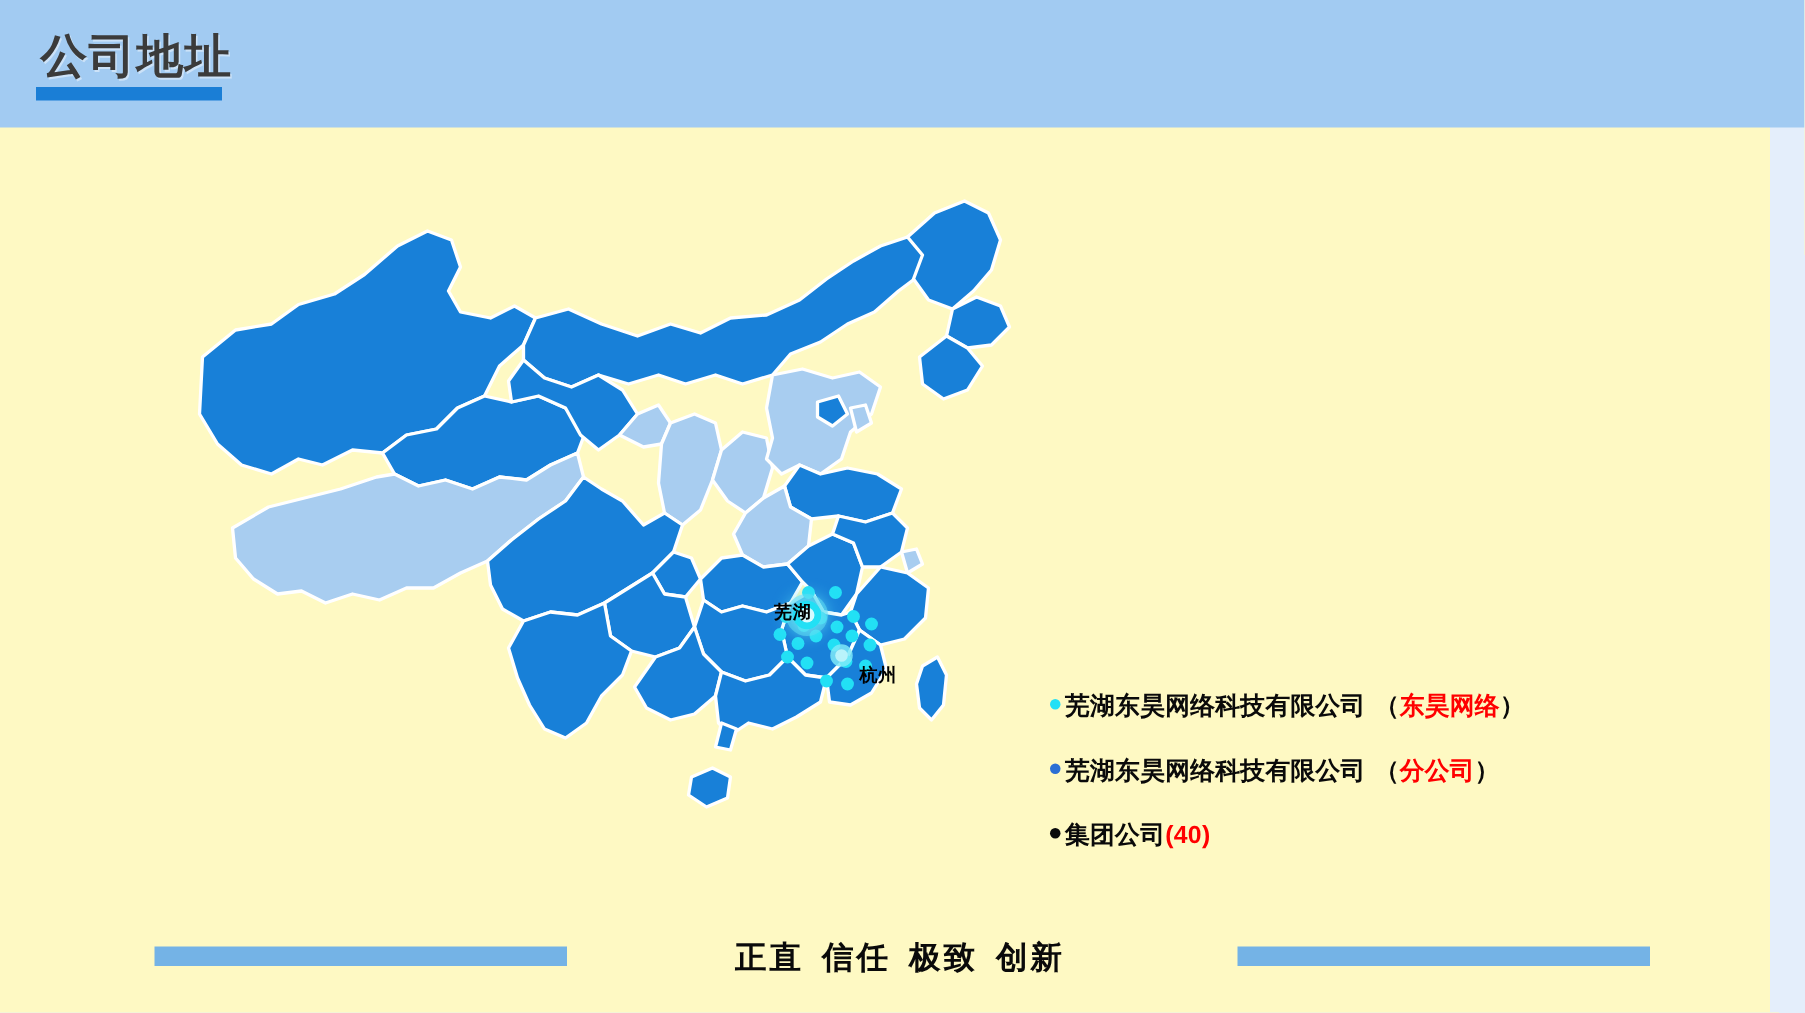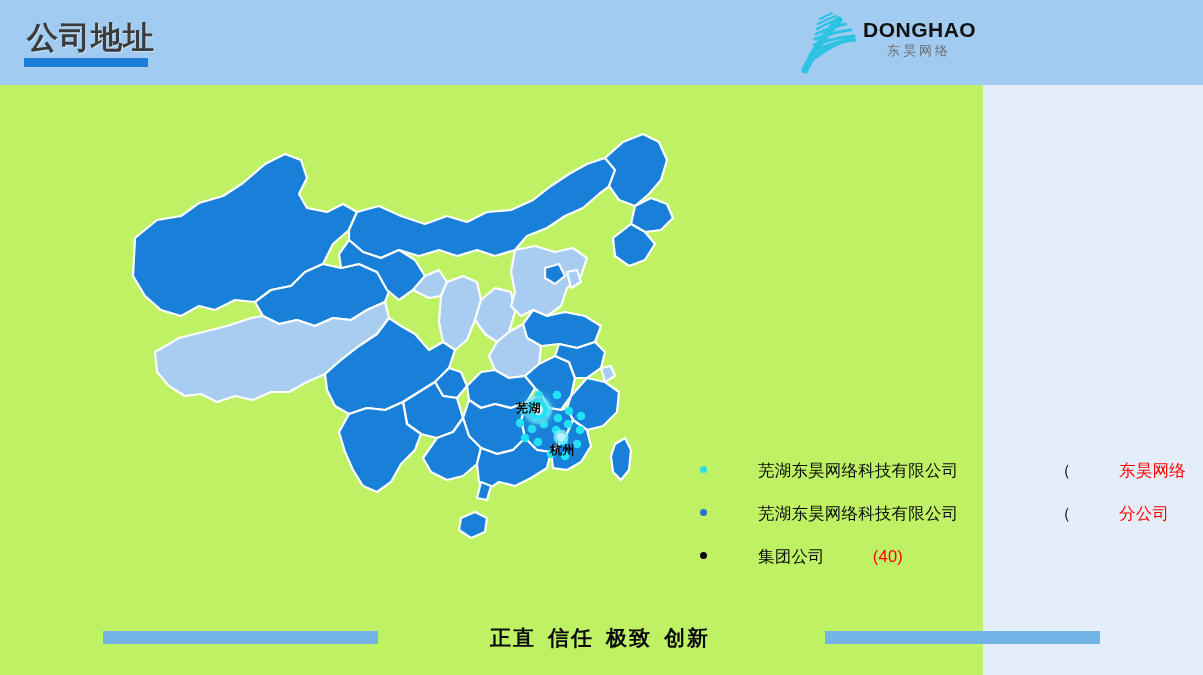--- a/index.html
+++ b/index.html
@@ -8,23 +8,23 @@
   }
   body {
     width: 1203px;
     height: 675px;
     overflow: hidden;
     background: #e4eefb;
     font-family: "Liberation Sans", "DejaVu Sans", sans-serif;
   }
   #slide {
     position: relative;
-    width: 983px;
+    width: 1180px;
     height: 675px;
-    background: #bef264;
+    background: #fef9c3;
   }
   
   #header-band {
     position: absolute;
     left: 0; top: 0;
     width: 1203px;
     height: 85px;
     background: #a2cbf2;
   }
   #page-title {
@@ -86,37 +86,36 @@
   #map-svg { display: block; }
   .map-label {
     position: absolute;
     font-size: 12px;
     font-weight: bold;
     color: #000000;
     letter-spacing: 0.5px;
     white-space: nowrap;
   }
   #label-wuhu  { left: 421px; top: 280px; }
-  #label-hangzhou { left: 455px; top: 322px; }
+  #label-hangzhou { left: 478px; top: 322px; }
   
   #legend {
     position: absolute;
     left: 700px; top: 460px;
     width: 420px;
   }
   .legend-row {
     display: flex;
     align-items: baseline;
     margin-bottom: 21px;
     font-size: 16.5px;
-    font-weight: normal;
+    font-weight: bold;
     color: #0a0a0a;
     white-space: nowrap;
     letter-spacing: 0.2px;
-    gap: 48px;
   }
   .legend-bullet {
     display: inline-block;
     width: 7px;
     height: 7px;
     border-radius: 50%;
     margin-right: 3px;
     position: relative;
     top: -3px;
     flex: none;
@@ -154,41 +153,20 @@
 </style>
 </head>
 <body>
 
 <div id="slide">
 
   <div id="header-band"></div>
   <div id="page-title">公司地址</div>
   <div id="title-underline"></div>
 
-  <div id="logo">
-    <div id="logo-mark">
-      <svg width="72" height="66" viewBox="0 0 72 66" xmlns="http://www.w3.org/2000/svg">
-        <g fill="none" stroke="#2fc3e3" stroke-linecap="round">
-          <path d="M10 62 C 18 44, 30 26, 44 12" stroke-width="7"></path>
-          <path d="M16 52 C 28 42, 42 34, 58 30" stroke-width="4.5"></path>
-          <path d="M18 44 C 30 38, 44 32, 60 32" stroke-width="3.6"></path>
-          <path d="M19 37 C 31 33, 45 29, 59 28" stroke-width="3.2"></path>
-          <path d="M20 31 C 31 27, 43 23, 56 22" stroke-width="3"></path>
-          <path d="M21 26 C 30 22, 40 18, 51 16" stroke-width="2.8"></path>
-          <path d="M22 21 C 29 17, 37 13, 46 11" stroke-width="2.6"></path>
-          <path d="M23 16 C 29 13, 35 10, 41 8" stroke-width="2.3"></path>
-          <path d="M25 11 C 29 9, 33 7, 37 5" stroke-width="2"></path>
-        </g>
-      </svg>
-    </div>
-    <div id="logo-text">
-      <div id="logo-name">DONGHAO</div>
-      <div id="logo-sub">东昊网络</div>
-    </div>
-  </div>
 
   <div id="map-wrap">
     <svg id="map-svg" width="600" height="490" viewBox="0 0 600 490" xmlns="http://www.w3.org/2000/svg">
       <defs>
         <filter id="glow" x="-120%" y="-120%" width="340%" height="340%">
           <feGaussianBlur stdDeviation="5" result="b"></feGaussianBlur>
           <feMerge>
               <feMergeNode in="b"></feMergeNode>
               <feMergeNode in="SourceGraphic"></feMergeNode>
             </feMerge>

